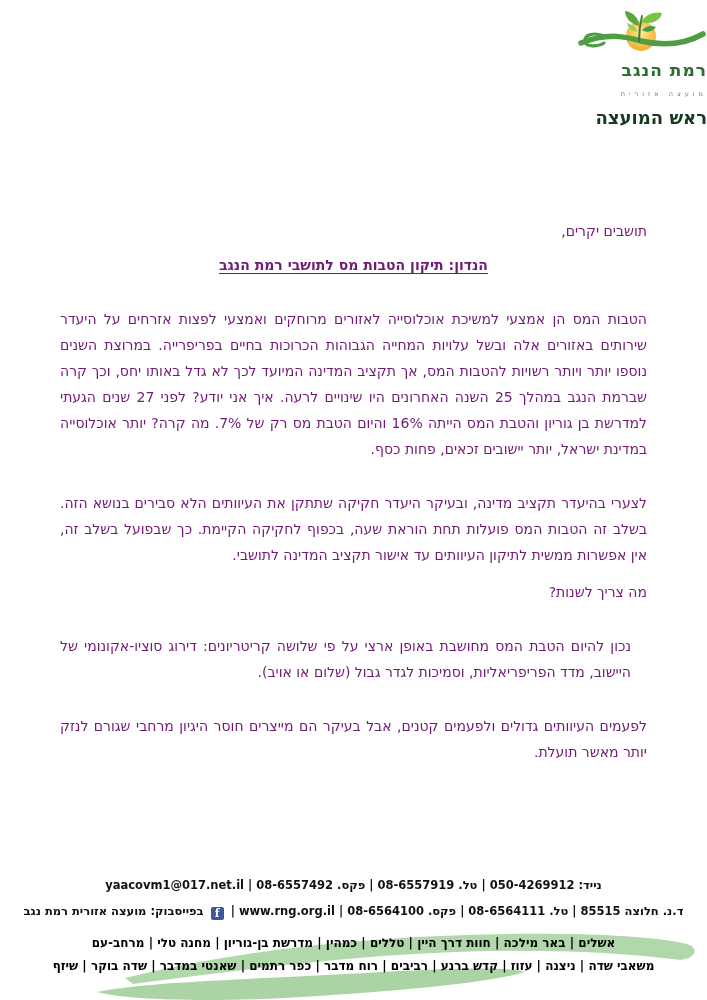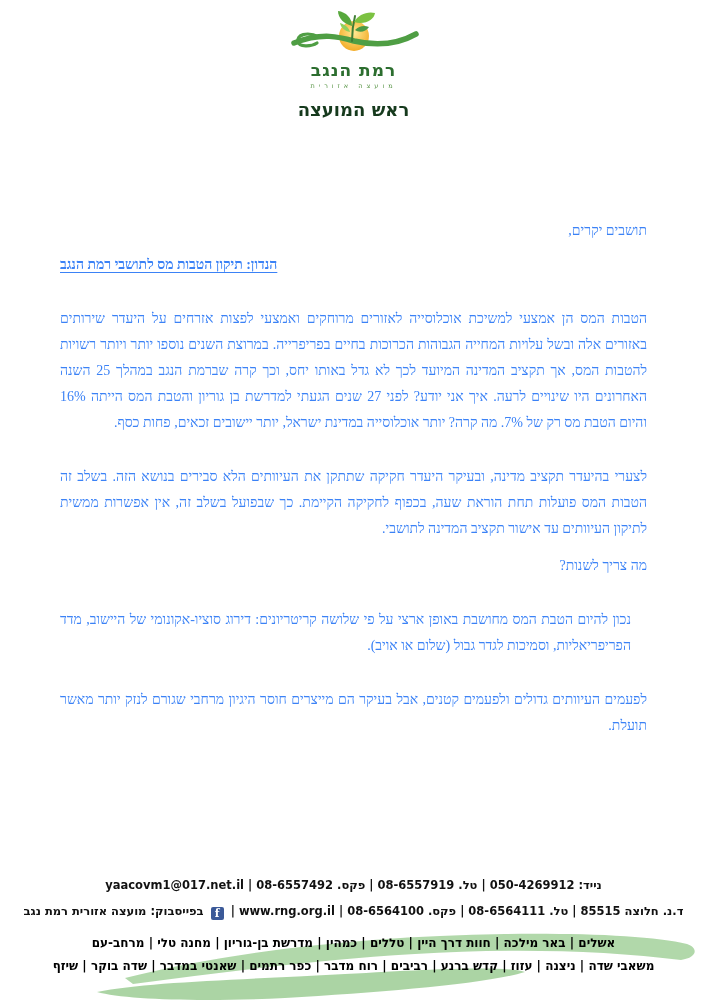--- a/index.html
+++ b/index.html
@@ -9,47 +9,47 @@
     width: 707px; height: 1000px;
     margin: 0 auto;
     background: #ffffff;
     font-family: "DejaVu Sans", sans-serif;
     overflow: hidden;
     direction: rtl;
   }
   
   .logo-block {
     position: absolute; top: 10px; left: 0; right: 0;
-    display: flex; flex-direction: column; align-items: center;
+    display: flex; flex-direction: column; 
   }
   .logo-art { width: 132px; height: 52px; display:block; }
   .org-name {
     font-size: 17px; font-weight: bold; color: #2c6e2f;
     letter-spacing: 1px; margin-top: -2px;
   }
   .org-subtitle {
-    font-size: 6.5px; color: #5a9648; letter-spacing: 4px; margin-top: 2px;
+    font-size: 6.5px; color: #5a9648; letter-spacing: 4px; margin-top: 10px;
   }
   .role-title {
     font-size: 18px; font-weight: bold; color: #163a1d; margin-top: 9px;
   }
   
   .date-block {
     position: absolute; top: 134px; left: 64px;
     direction: rtl; text-align: right;
     font-size: 14px; line-height: 26px; color: #1d1d1d;
   }
   
   .letter-body {
     position: absolute; top: 218px; right: 60px; width: 587px;
     direction: rtl; text-align: justify;
-    font-size: 14px; line-height: 26px; color: #3b82f6; font-family: Liberation Serif, serif;
+    font-size: 14px; line-height: 26px; color: #701a75;
   }
   .salutation { margin-bottom: 8px; text-align: right; }
-  .subject-line { margin-bottom: 8px; text-align: left; }
+  .subject-line { margin-bottom: 8px; text-align: center; }
   .subject-line span {
     font-weight: bold;
     text-decoration: underline;
     text-underline-offset: 3px;
   }
   .body-par { margin-bottom: 11px; margin-top: 28px; }
   .question { margin-bottom: 25px; text-align: right; }
   .indented { margin-right: 16px; }
   
   .swoosh-wrap { position: absolute; left: 85px; top: 922px; width: 615px; height: 78px; z-index: 0; }

